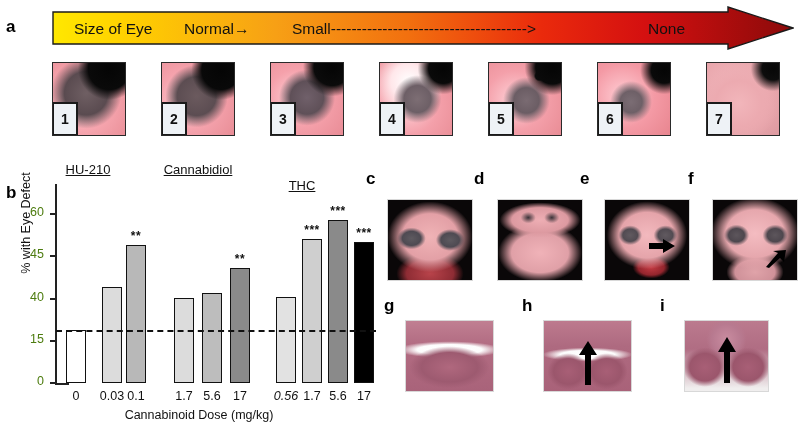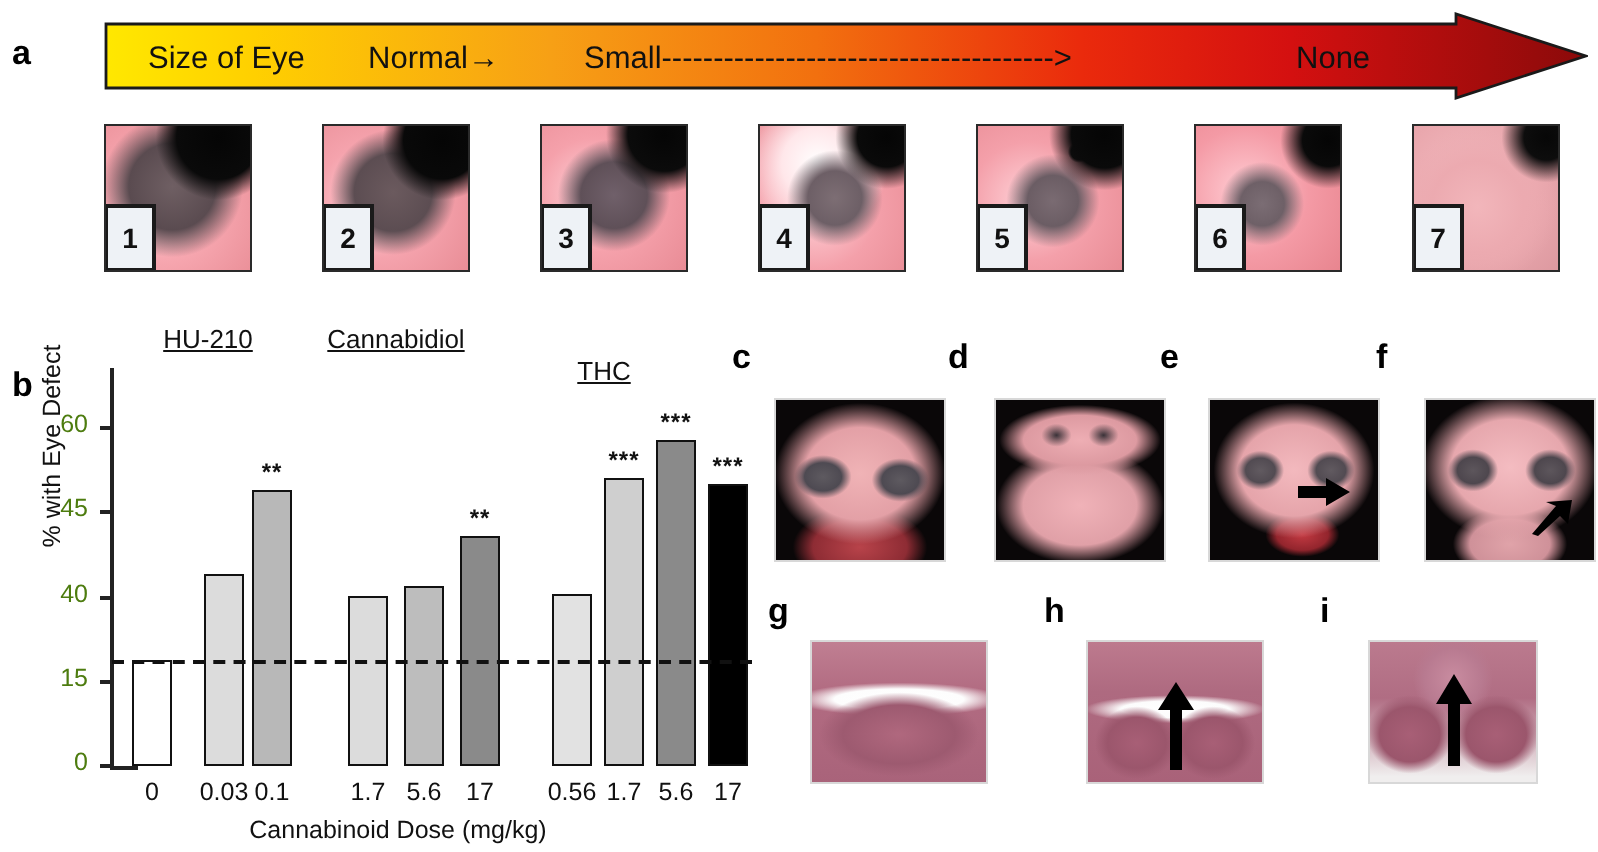--- a/index.html
+++ b/index.html
@@ -133,21 +133,21 @@
       radial-gradient(circle at 92% 8%, #070707 0%, #0d0d0d 12%, rgba(13,13,13,0) 24%),
       radial-gradient(circle at 44% 56%, #f2b6bb 0%, #ecaab0 40%, rgba(236,170,176,0) 70%),
       radial-gradient(circle at 38% 40%, #f3bcc1 0%, #eaa8ae 55%, #dd99a0 100%)"></div>
   <div class="eye-badge" style="left:-1px;bottom:-1px;">7</div>
 </div>
 
 <div class="abs" id="chart-area">
 
   <div class="abs panel-letter" style="left:6px;top:24px;">b</div>
 
-  <div class="grp-label" style="left:64px;top:2px;width:80px;">HU-210</div>
+  <div class="grp-label" style="left:48px;top:2px;width:80px;">HU-210</div>
   <div class="grp-label" style="left:148px;top:2px;width:100px;text-align:center;">Cannabidiol</div>
   <div class="grp-label" style="left:272px;top:18px;width:60px;">THC</div>
 
   <div id="ylabel">% with Eye Defect</div>
   <div id="xlabel">Cannabinoid Dose (mg/kg)</div>
 
   <div id="plot">
 
     <div class="axis-line" style="left:-1px;top:-16px;width:2px;height:200px;"></div>
   <div class="tick" style="top: 182px;"></div>
@@ -168,21 +168,21 @@
       <div class="bar-sig" style="left: 64px; width: 32px; top: 29.0462px;">**</div>
       <div class="xtick-label" style="left: 61px; width: 38px; top: 189px;">0.1</div>
       <div class="bar" title="1.7: 30.2" style="left: 118px; width: 20px; height: 85.0246px; background: rgb(220, 220, 220);"></div>
       <div class="xtick-label" style="left: 109px; width: 38px; top: 189px;">1.7</div>
       <div class="bar" title="5.6: 31.8" style="left: 146px; width: 20px; height: 89.5292px; background: rgb(189, 189, 189);"></div>
       <div class="xtick-label" style="left: 137px; width: 38px; top: 189px;">5.6</div>
       <div class="bar" title="17: 41" style="left: 174px; width: 20px; height: 115.431px; background: rgb(138, 138, 138);"></div>
       <div class="bar-sig" style="left: 168px; width: 32px; top: 51.5692px;">**</div>
       <div class="xtick-label" style="left: 165px; width: 38px; top: 189px;">17</div>
       <div class="bar" title="0.56: 30.4" style="left: 220px; width: 20px; height: 85.5877px; background: rgb(226, 226, 226);"></div>
-      <div class="xtick-label" style="left: 211px; width: 38px; top: 189px;">0.56</div>
+      <div class="xtick-label" style="left: 211px; width: 38px; top: 189px; font-style: italic;">0.56</div>
       <div class="bar" title="1.7: 51" style="left: 246px; width: 20px; height: 143.585px; background: rgb(207, 207, 207);"></div>
       <div class="bar-sig" style="left: 240px; width: 32px; top: 23.4154px;">***</div>
       <div class="xtick-label" style="left: 237px; width: 38px; top: 189px;">1.7</div>
       <div class="bar" title="5.6: 58" style="left: 272px; width: 20px; height: 163.292px; background: rgb(138, 138, 138);"></div>
       <div class="bar-sig" style="left: 266px; width: 32px; top: 3.70769px;">***</div>
       <div class="xtick-label" style="left: 263px; width: 38px; top: 189px;">5.6</div>
       <div class="bar" title="17: 50" style="left: 298px; width: 20px; height: 140.769px; background: rgb(0, 0, 0);"></div>
       <div class="bar-sig" style="left: 292px; width: 32px; top: 26.2308px;">***</div>
       <div class="xtick-label" style="left: 289px; width: 38px; top: 189px;">17</div>
       <div class="axis-line" style="left: -1px; top: 183px; width: 14px; height: 2px;"></div>

